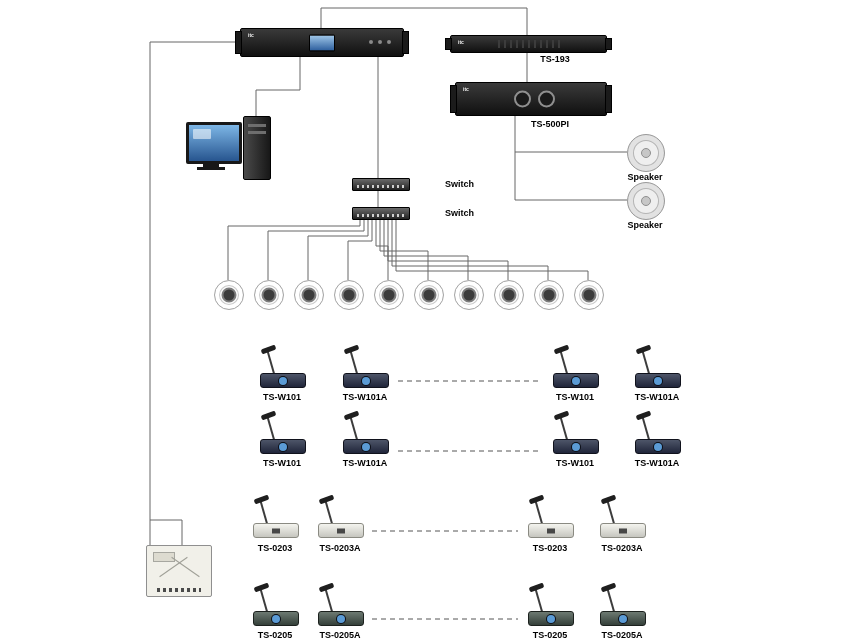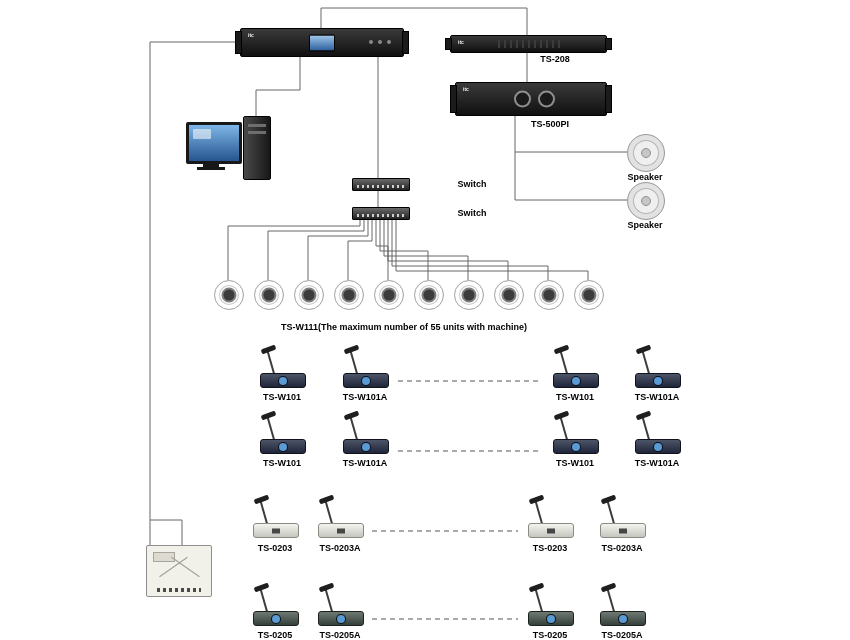--- a/index.html
+++ b/index.html
@@ -1,21 +1,21 @@
 <!DOCTYPE html>
 <html><head>
 <meta charset="utf-8">
 <style>
   html,body{margin:0;padding:0;background:#fff;}
   #stage{position:relative;width:850px;height:640px;background:#ffffff;overflow:hidden;
          font-family:"Liberation Sans",sans-serif;}
   #wires{position:absolute;left:0;top:0;width:850px;height:640px;}
 
   .lbl{position:absolute;font:bold 9px/1.2 "Liberation Sans",sans-serif;color:#000;text-align:center;}
-  .lbl-left{text-align:center;margin-left:28px;}
+  .lbl-left{text-align:right;}
   .lbl-big{font-size:9.5px;}
 
   
   .rack{position:absolute;background:linear-gradient(#3a3a3a,#101010);border:1px solid #000;border-radius:2px;}
   .rack::before,.rack::after{content:"";position:absolute;top:2px;bottom:2px;width:5px;background:#1b1b1b;border:1px solid #000;}
   .rack::before{left:-6px;}.rack::after{right:-6px;}
   .brand{position:absolute;left:7px;top:3px;font:bold 5px "Liberation Sans",sans-serif;color:#eee;}
   .ctrl-screen{position:absolute;left:50%;top:50%;transform:translate(-50%,-50%);width:24px;height:15px;
                background:linear-gradient(#9fc6e8,#2d5f9e);border:1px solid #000;border-radius:1px;}
   .knobs{position:absolute;right:12px;top:11px;width:4px;height:4px;border-radius:50%;background:#8a8a8a;
@@ -117,21 +117,21 @@
   <div class="rack" style="left:240px;top:28px;width:162px;height:27px;">
     <span class="brand">itc</span>
     <span class="ctrl-screen"></span>
     <span class="knobs"></span>
   </div>
 
   <div class="rack" style="left:450px;top:35px;width:155px;height:16px;">
     <span class="brand">itc</span>
     <span class="vents"></span>
   </div>
-  <div class="lbl" style="left:505px;top:54px;width:100px;">TS-208</div>
+  <div class="lbl" style="left:505px;top:54px;width:100px;">TS-193</div>
 
   <div class="rack" style="left:455px;top:82px;width:150px;height:32px;">
     <span class="brand">itc</span>
     <span class="knob-big" style="left:58px;"></span>
     <span class="knob-big" style="left:82px;"></span>
   </div>
   <div class="lbl" style="left:500px;top:119px;width:100px;">TS-500PI</div>
 
   <div class="speaker" style="left:627px;top:134px;">
       <i></i>
@@ -181,21 +181,20 @@
     </div>
   <div class="wunit" style="left:494px;top:280px;">
       <i></i>
     </div>
   <div class="wunit" style="left:534px;top:280px;">
       <i></i>
     </div>
   <div class="wunit" style="left:574px;top:280px;">
       <i></i>
     </div>
-  <div class="lbl" style="left:248px;top:322px;width:312px;">TS-W111(The maximum number of 55 units with machine)</div>
 
   <div class="mic mic--blue" style="left:258px;top:346px;">
     <span class="neck"></span>
       <span class="capsule"></span>
     <span class="base">
         <span class="screen"></span>
       </span>
   </div>
   <div class="lbl" style="left:252px;top:392px;width:60px;">TS-W101</div>
   <div class="mic mic--blue" style="left:341px;top:346px;">

